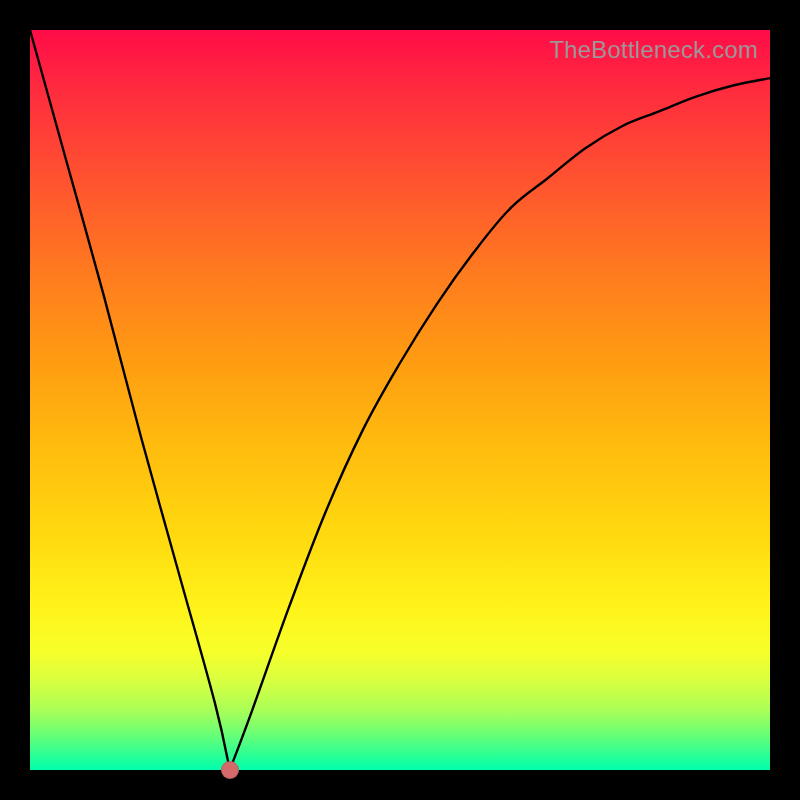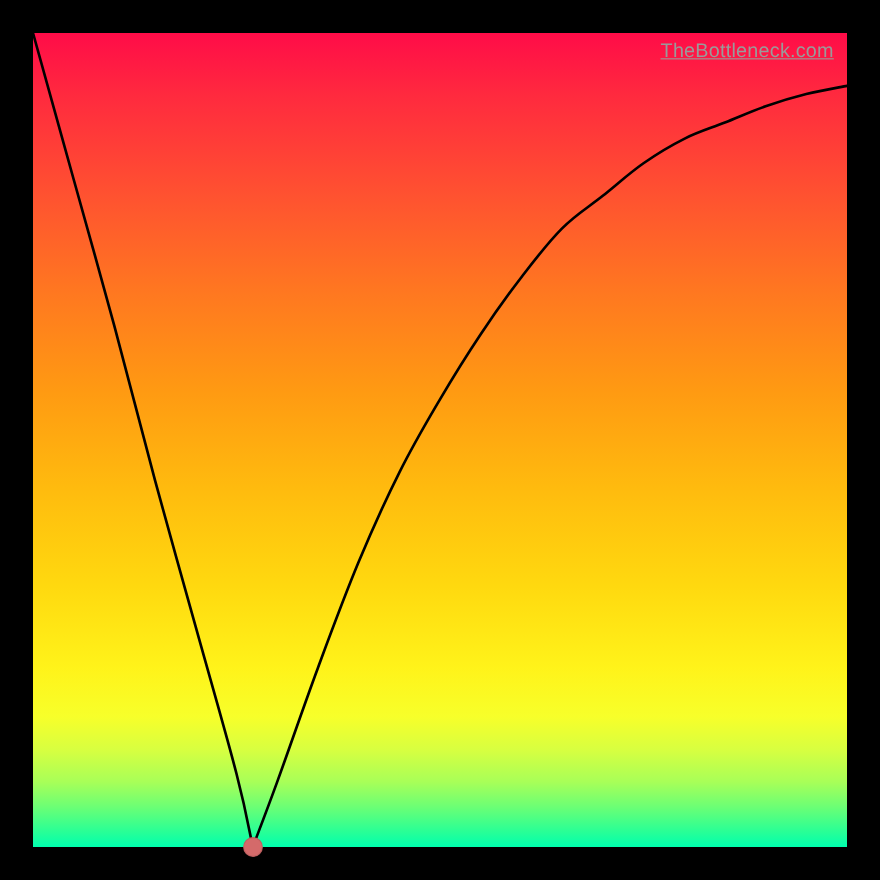--- a/index.html
+++ b/index.html
@@ -38,25 +38,24 @@
       #6dff74 95%,
       #2bff95 98%,
       #00ffae 100%
     );
   }
   .watermark {
     position: absolute;
     top: 6px;
     right: 12px;
     color: #9a9a9a;
-    font-size: 18px;
+    font-size: 24px;
     font-weight: 500;
     letter-spacing: 0.2px;
     user-select: none;
-    text-decoration: underline;
   }
   svg.curve {
     position: absolute;
     left: 0;
     top: 0;
     width: 740px;
     height: 740px;
     overflow: visible;
   }
   .marker {

